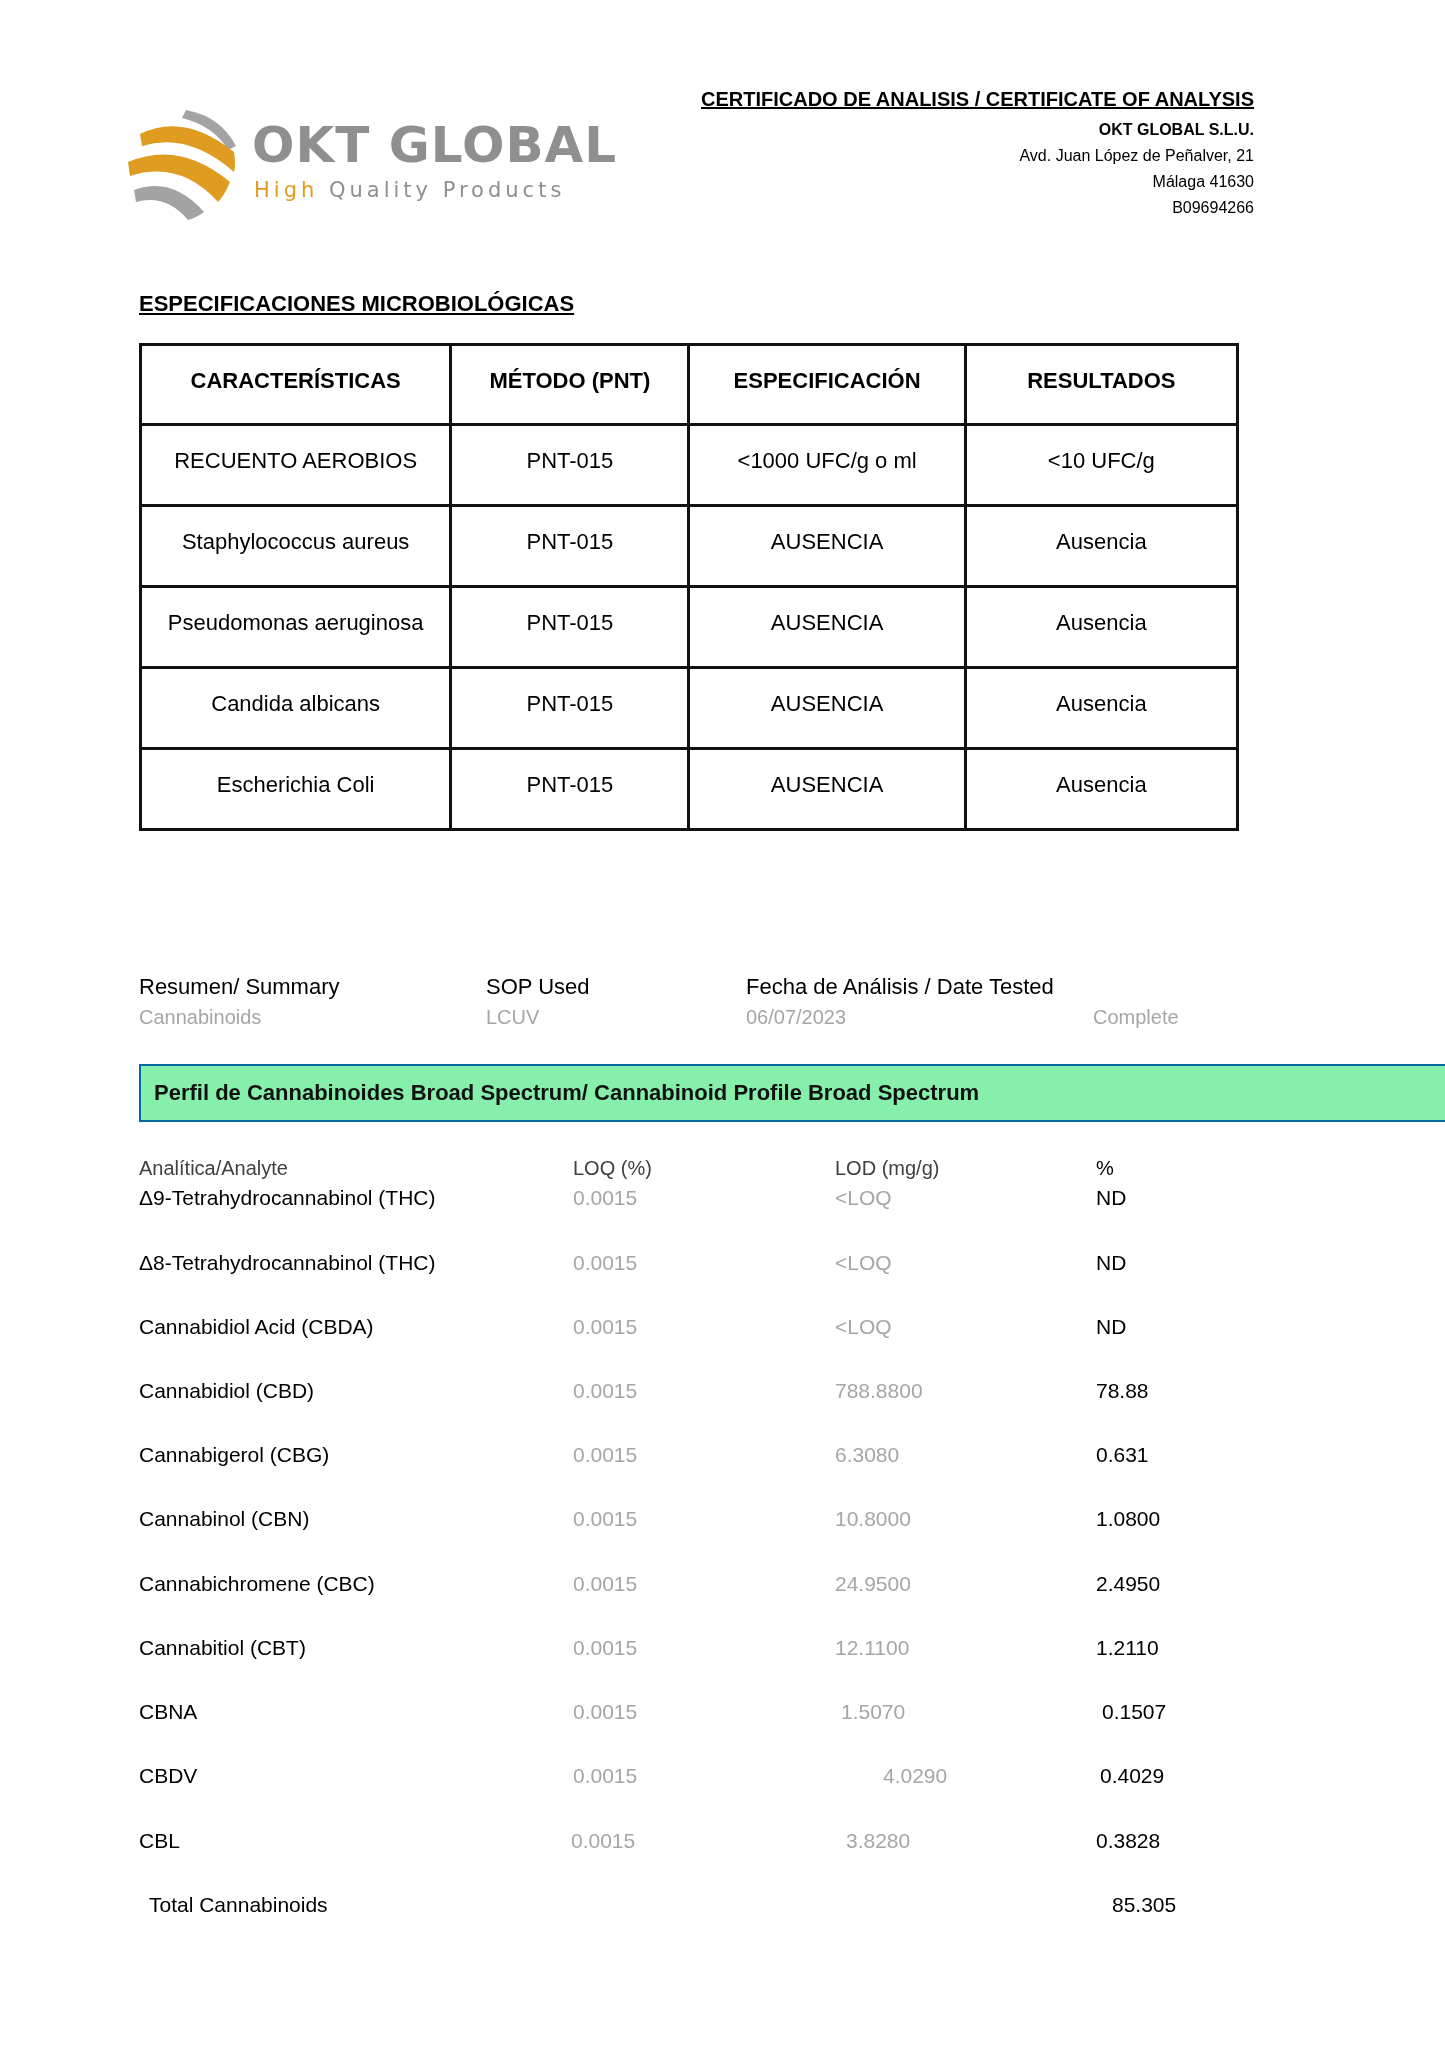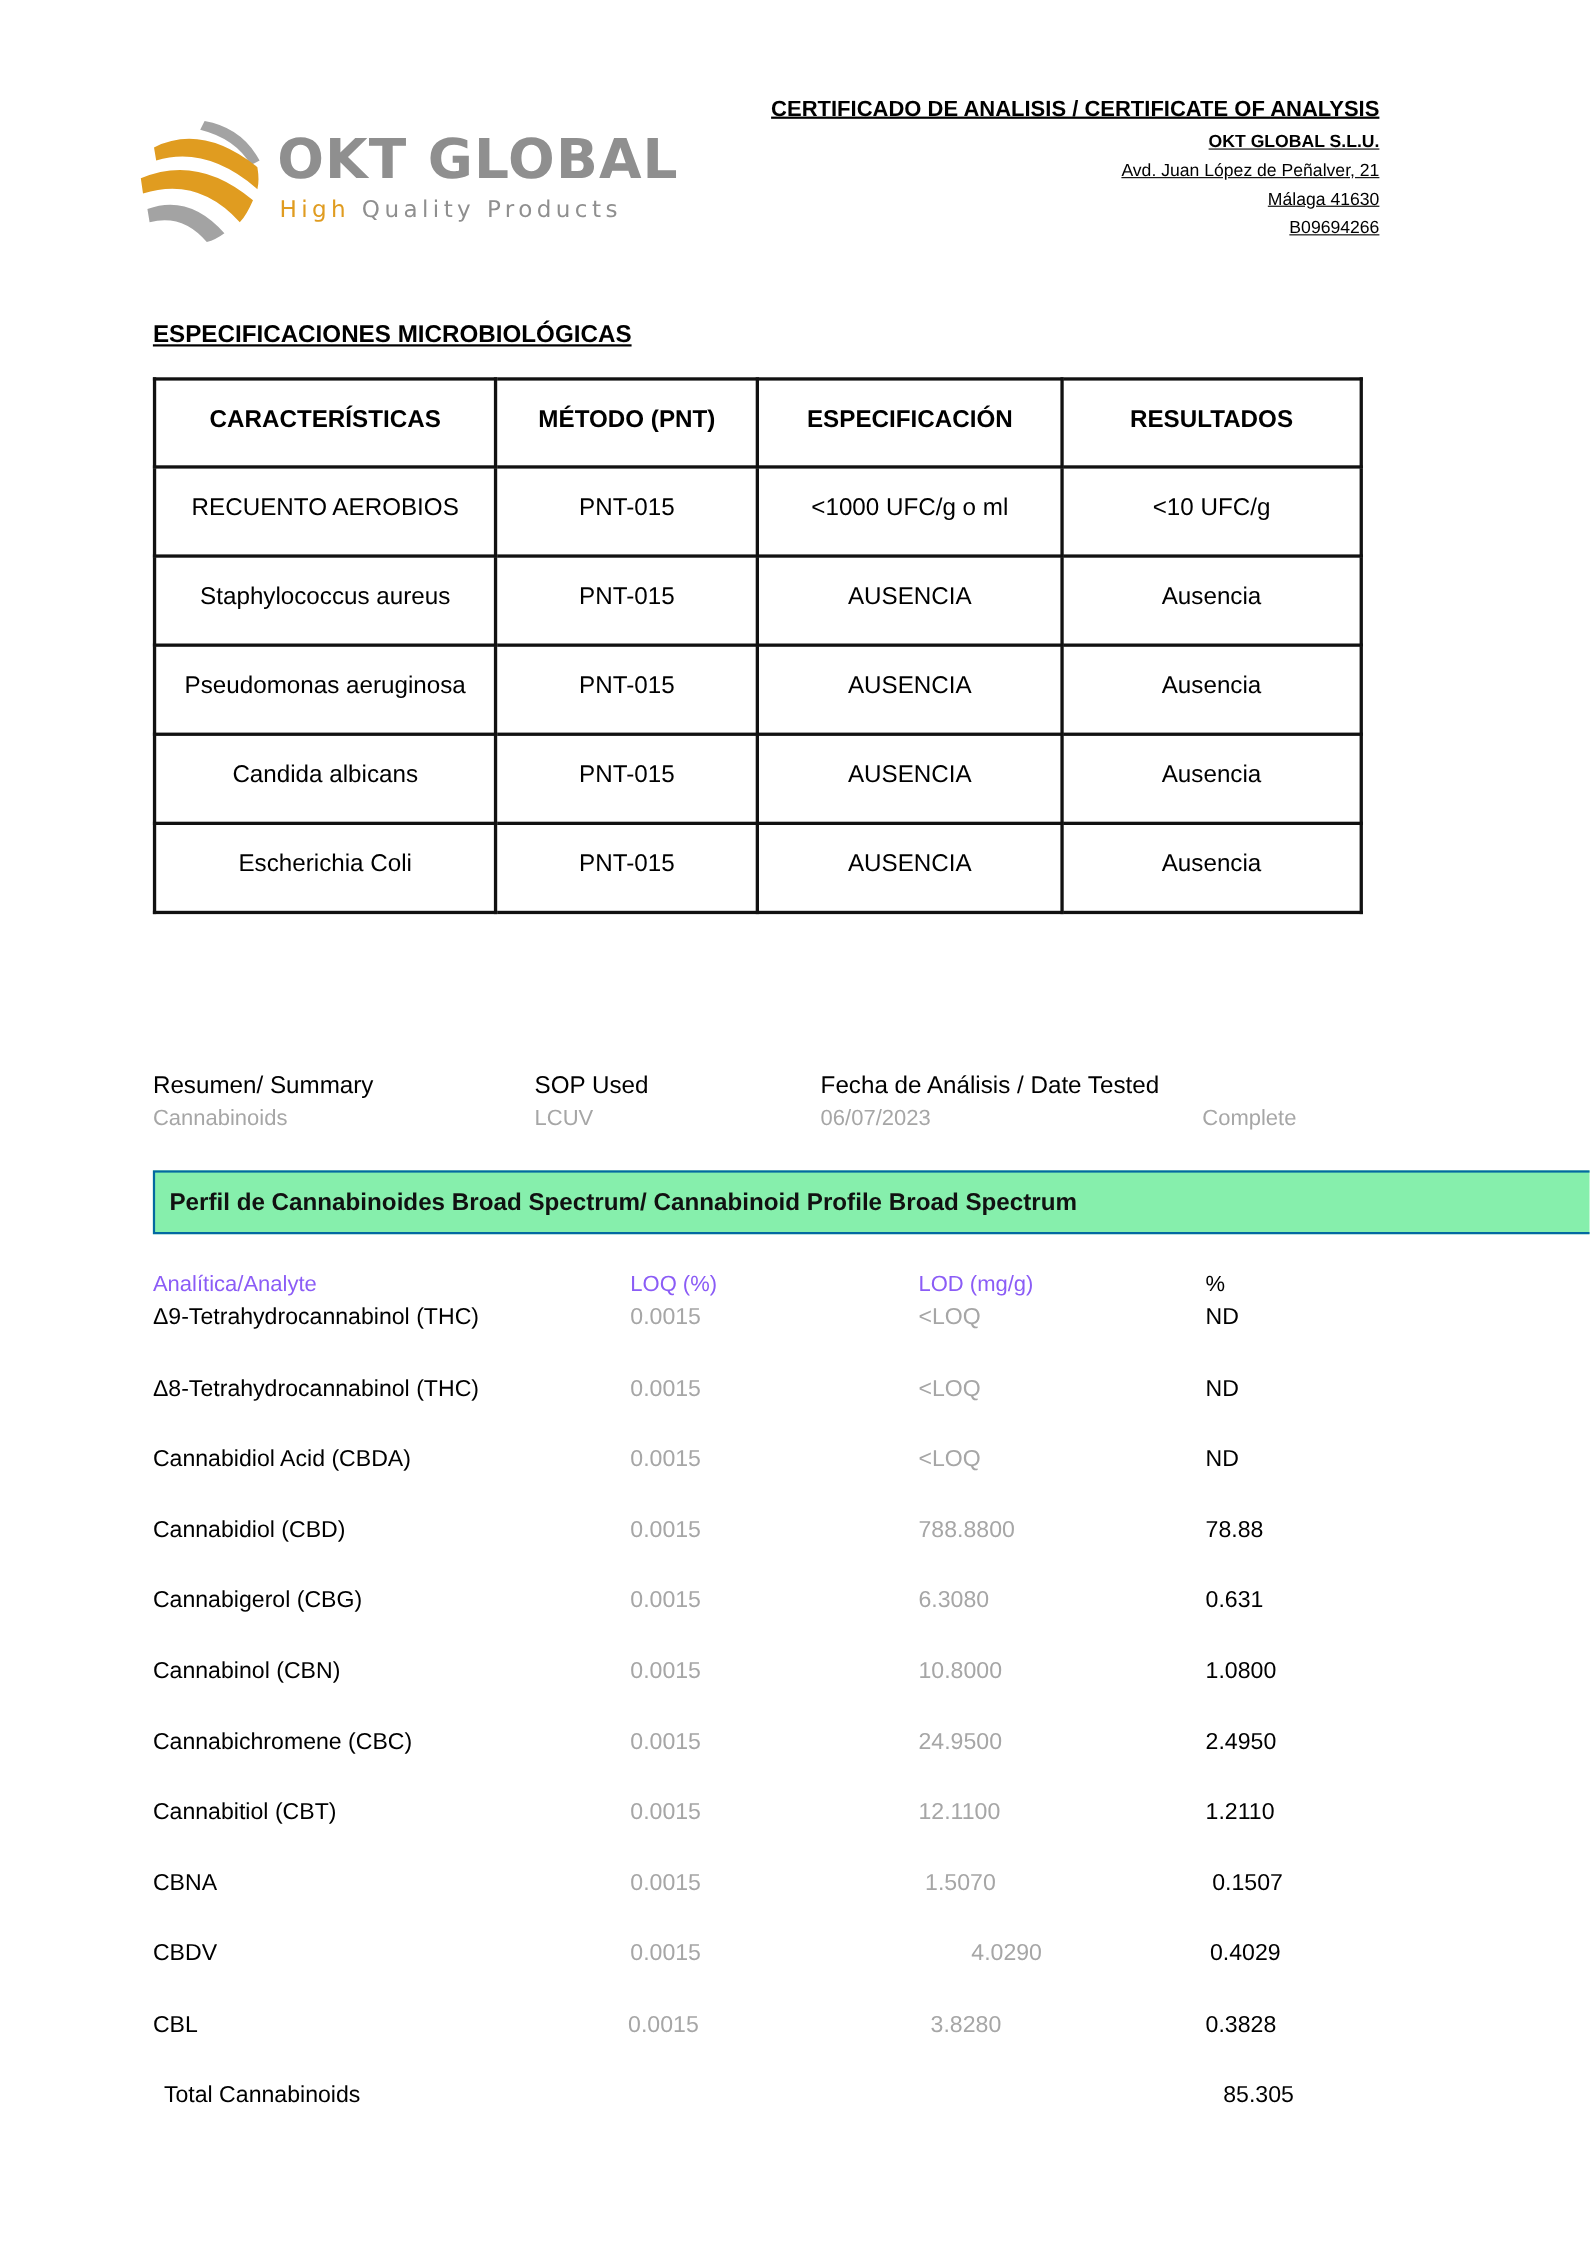--- a/index.html
+++ b/index.html
@@ -21,21 +21,21 @@
       letter-spacing: 4px; color: #8f8f8f; white-space: nowrap;
       font-family: "DejaVu Sans", sans-serif;
     }
     .logo-tagline .accent { color: #e09c20; }
 
     
     .hdr-title {
       right: 191px; top: 88px; font-weight: bold; font-size: 20px;
       text-decoration: underline; white-space: nowrap;
     }
-    .hdr-line { right: 191px; font-size: 16px; white-space: nowrap; text-align: right; text-decoration: underline; }
+    .hdr-line { right: 191px; font-size: 16px; white-space: nowrap; text-align: right; }
     .hdr-company { top: 121px; font-weight: bold; }
     .hdr-addr { top: 147px; }
     .hdr-city { top: 173px; }
     .hdr-id { top: 199px; }
 
     
     .section-title {
       left: 139px; top: 291px; font-weight: bold; font-size: 22px;
       text-decoration: underline; white-space: nowrap;
     }
@@ -63,21 +63,21 @@
     .banner {
       left: 139px; top: 1064px; width: 1356px; height: 58px;
       background: #86efac; border: 2px solid #0369a1; box-sizing: border-box;
     }
     .banner-text {
       position: absolute; left: 13px; top: 14px; font-weight: bold;
       font-size: 22px; white-space: nowrap; color: #111;
     }
 
     
-    .cb-head { top: 1157px; font-size: 20px; color: #8b5cf6; white-space: nowrap; }
+    .cb-head { top: 1157px; font-size: 20px; color: #404040; white-space: nowrap; }
     .cb-head.pct { color: #000; }
     .cb-row { position: absolute; left: 0; width: 1445px; height: 30px; font-size: 21px; }
     .cb-row span { position: absolute; white-space: nowrap; }
     .cb-name { left: 139px; color: #000; }
     .cb-loq { left: 573px; color: #a6a6a6; }
     .cb-lod { left: 835px; color: #a6a6a6; }
     .cb-pct { left: 1096px; color: #000000; }
   </style>
 </head>
 <body>

